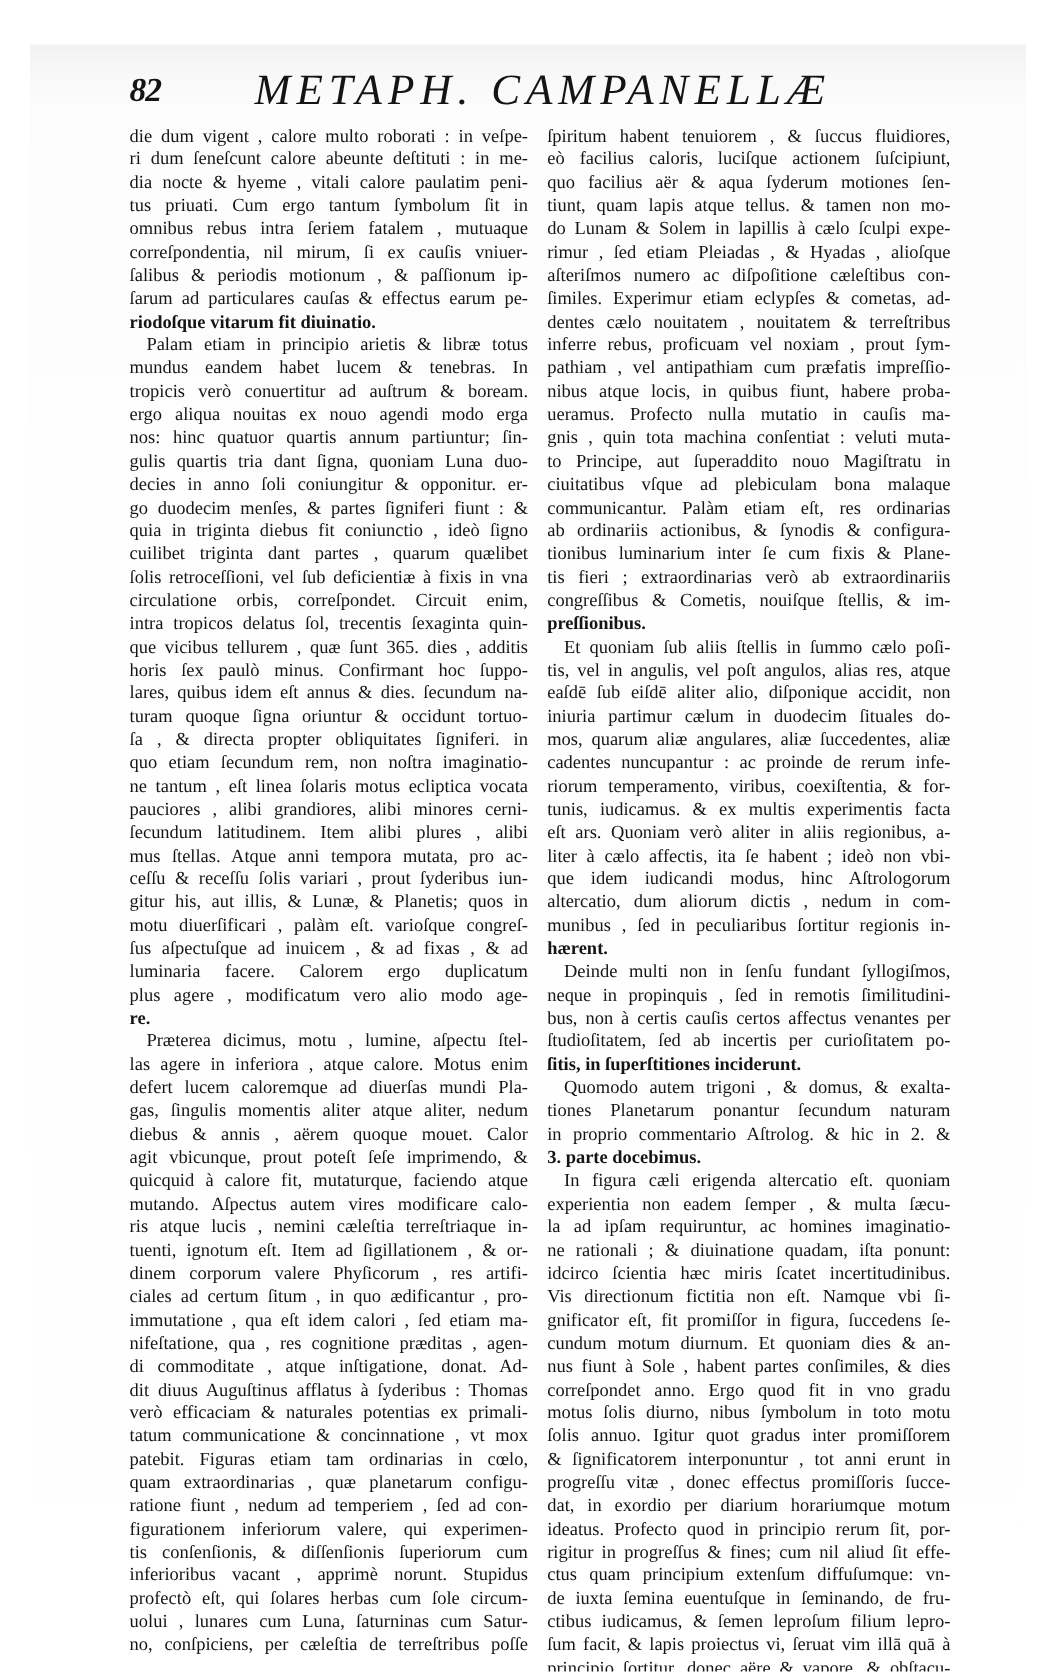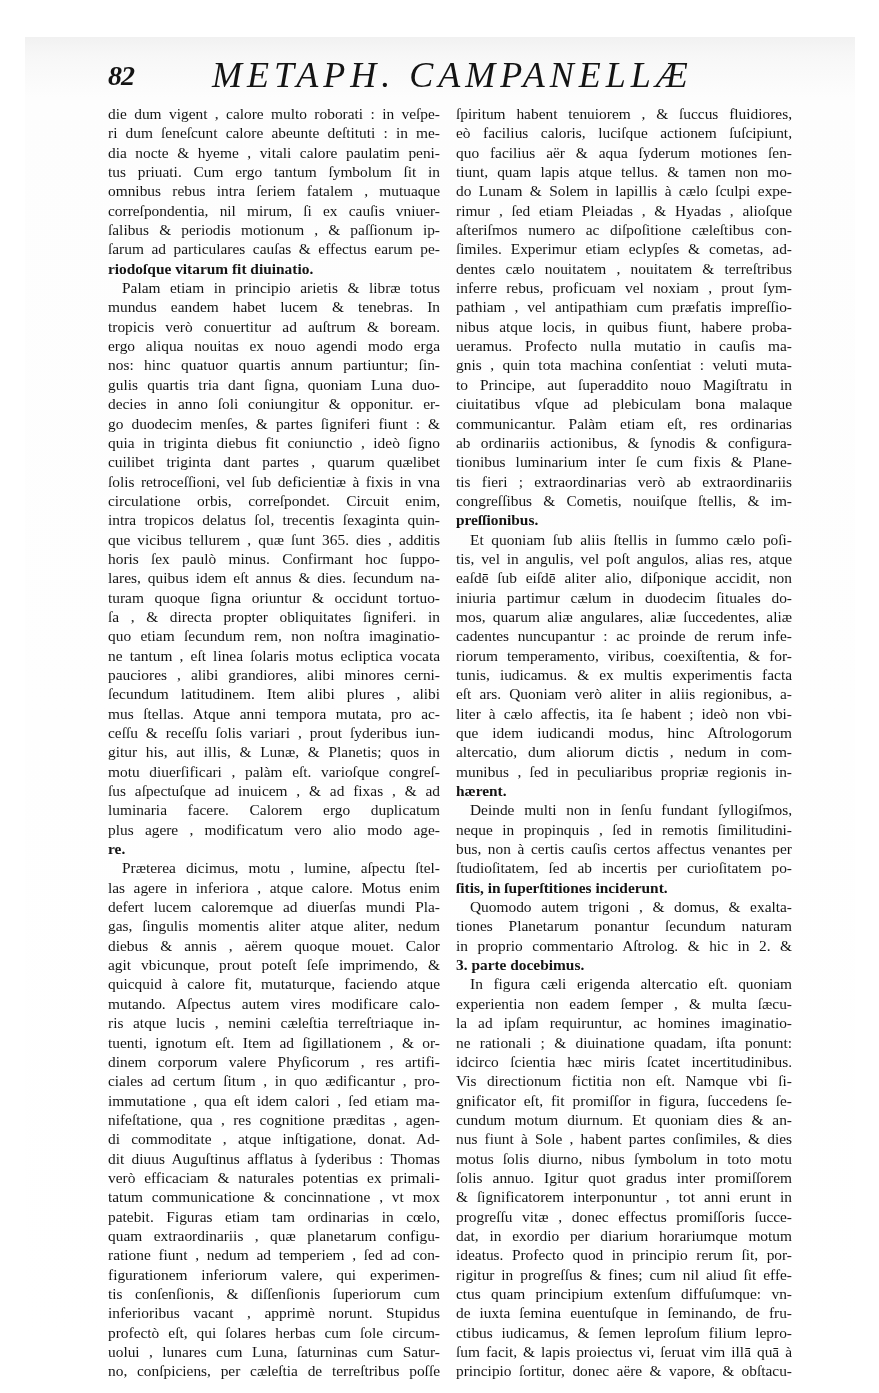--- a/index.html
+++ b/index.html
@@ -140,21 +140,21 @@
     <span class="line">tuenti, ignotum eſt. Item ad ſigillationem , &amp; or-</span>
     <span class="line">dinem corporum valere Phyſicorum , res artifi-</span>
     <span class="line">ciales ad certum ſitum , in quo ædificantur , pro-</span>
     <span class="line">immutatione , qua eſt idem calori , ſed etiam ma-</span>
     <span class="line">nifeſtatione, qua , res cognitione præditas , agen-</span>
     <span class="line">di commoditate , atque inſtigatione, donat. Ad-</span>
     <span class="line">dit diuus Auguſtinus afflatus à ſyderibus : Thomas</span>
     <span class="line">verò efficaciam &amp; naturales potentias ex primali-</span>
     <span class="line">tatum communicatione &amp; concinnatione , vt mox</span>
     <span class="line">patebit. Figuras etiam tam ordinarias in cœlo,</span>
-    <span class="line">quam extraordinariis , quæ planetarum configu-</span>
+    <span class="line">quam extraordinarias , quæ planetarum configu-</span>
     <span class="line">ratione fiunt , nedum ad temperiem , ſed ad con-</span>
     <span class="line">figurationem inferiorum valere, qui experimen-</span>
     <span class="line">tis conſenſionis, &amp; diſſenſionis ſuperiorum cum</span>
     <span class="line">inferioribus vacant , apprimè norunt. Stupidus</span>
     <span class="line">profectò eſt, qui ſolares herbas cum ſole circum-</span>
     <span class="line">uolui , lunares cum Luna, ſaturninas cum Satur-</span>
     <span class="line">no, conſpiciens, per cæleſtia de terreſtribus poſſe</span>
   </div>
 <div class="column col-right" id="col-1">
     <span class="line">ſpiritum habent tenuiorem , &amp; ſuccus fluidiores,</span>
@@ -184,40 +184,41 @@
     <span class="line">eaſdē ſub eiſdē aliter alio, diſponique accidit, non</span>
     <span class="line">iniuria partimur cælum in duodecim ſituales do-</span>
     <span class="line">mos, quarum aliæ angulares, aliæ ſuccedentes, aliæ</span>
     <span class="line">cadentes nuncupantur : ac proinde de rerum infe-</span>
     <span class="line">riorum temperamento, viribus, coexiſtentia, &amp; for-</span>
     <span class="line">tunis, iudicamus. &amp; ex multis experimentis facta</span>
     <span class="line">eſt ars. Quoniam verò aliter in aliis regionibus, a-</span>
     <span class="line">liter à cælo affectis, ita ſe habent ; ideò non vbi-</span>
     <span class="line">que idem iudicandi modus, hinc Aſtrologorum</span>
     <span class="line">altercatio, dum aliorum dictis , nedum in com-</span>
-    <span class="line">munibus , ſed in peculiaribus propriæ regionis in-</span>
+    <span class="line">munibus , ſed in peculiaribus ſortitur regionis in-</span>
     <span class="line last">hærent.</span>
     <span class="line indent">Deinde multi non in ſenſu fundant ſyllogiſmos,</span>
     <span class="line">neque in propinquis , ſed in remotis ſimilitudini-</span>
     <span class="line">bus, non à certis cauſis certos affectus venantes per</span>
     <span class="line">ſtudioſitatem, ſed ab incertis per curioſitatem po-</span>
     <span class="line last">ſitis, in ſuperſtitiones inciderunt.</span>
     <span class="line indent">Quomodo autem trigoni , &amp; domus, &amp; exalta-</span>
     <span class="line">tiones Planetarum ponantur ſecundum naturam</span>
     <span class="line">in proprio commentario Aſtrolog. &amp; hic in 2. &amp;</span>
     <span class="line last">3. parte docebimus.</span>
     <span class="line indent">In figura cæli erigenda altercatio eſt. quoniam</span>
     <span class="line">experientia non eadem ſemper , &amp; multa ſæcu-</span>
     <span class="line">la ad ipſam requiruntur, ac homines imaginatio-</span>
     <span class="line">ne rationali ; &amp; diuinatione quadam, iſta ponunt:</span>
     <span class="line">idcirco ſcientia hæc miris ſcatet incertitudinibus.</span>
     <span class="line">Vis directionum fictitia non eſt. Namque vbi ſi-</span>
     <span class="line">gnificator eſt, fit promiſſor in figura, ſuccedens ſe-</span>
     <span class="line">cundum motum diurnum. Et quoniam dies &amp; an-</span>
     <span class="line">nus fiunt à Sole , habent partes conſimiles, &amp; dies</span>
+    <span class="line">correſpondet anno. Ergo quod fit in vno gradu</span>
     <span class="line">motus ſolis diurno, nibus ſymbolum in toto motu</span>
     <span class="line">ſolis annuo. Igitur quot gradus inter promiſſorem</span>
     <span class="line">&amp; ſignificatorem interponuntur , tot anni erunt in</span>
     <span class="line">progreſſu vitæ , donec effectus promiſſoris ſucce-</span>
     <span class="line">dat, in exordio per diarium horariumque motum</span>
     <span class="line">ideatus. Profecto quod in principio rerum ſit, por-</span>
     <span class="line">rigitur in progreſſus &amp; fines; cum nil aliud ſit effe-</span>
     <span class="line">ctus quam principium extenſum diffuſumque: vn-</span>
     <span class="line">de iuxta ſemina euentuſque in ſeminando, de fru-</span>
     <span class="line">ctibus iudicamus, &amp; ſemen leproſum filium lepro-</span>

